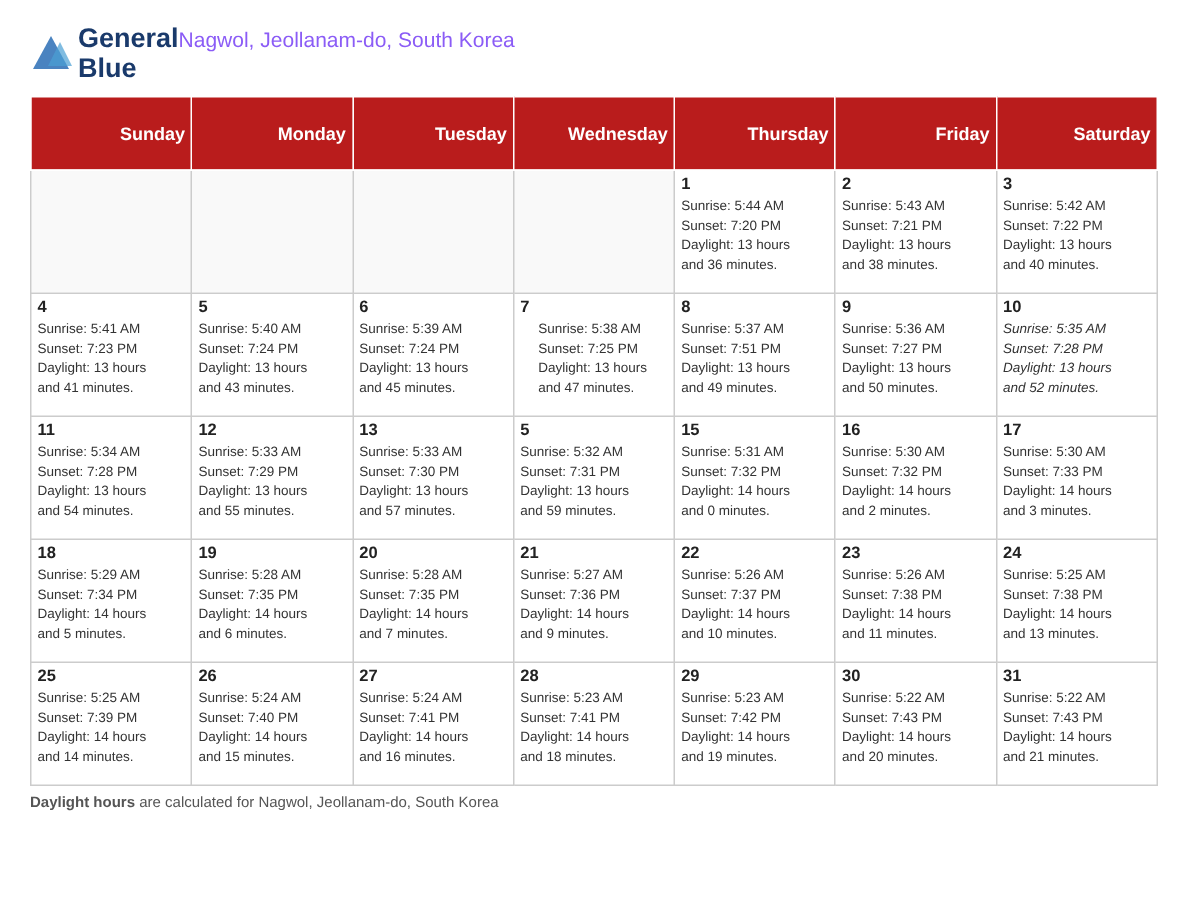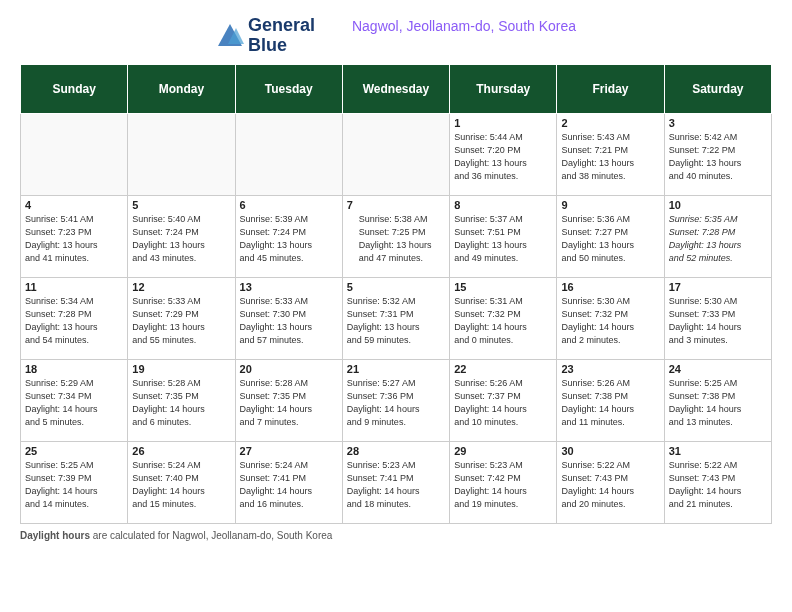--- a/index.html
+++ b/index.html
@@ -10,24 +10,23 @@
       height: 612px;
       overflow: hidden;
     }
     .page {
       width: 792px;
       min-height: 612px;
       padding: 16px 20px 10px 20px;
     }
     .header {
       display: flex;
-      justify-content: center;
+      justify-content: flex-start;
       align-items: flex-start;
       margin-bottom: 8px;
-      gap: 37px;
     }
     .logo {
       display: flex;
       align-items: center;
       gap: 4px;
     }
     .logo-text {
       font-size: 18px;
       font-weight: bold;
       color: #1a3a6b;
@@ -52,26 +51,26 @@
       font-size: 14px;
       color: #8b5cf6;
       margin-top: 2px;
     }
     .calendar {
       width: 100%;
       border-collapse: collapse;
       table-layout: fixed;
     }
     .calendar th {
-      background: #14532d;
+      background: #b91c1c;
       color: #fff;
       font-size: 12px;
       font-weight: bold;
       padding: 17px 4px;
-      text-align: center;
+      text-align: right;
       border: 1px solid #fff;
     }
     .calendar td {
       border: 1px solid #ccc;
       vertical-align: top;
       padding: 3px 4px;
       font-size: 9.5px;
       color: #333;
       background: #fff;
       height: 82px;

